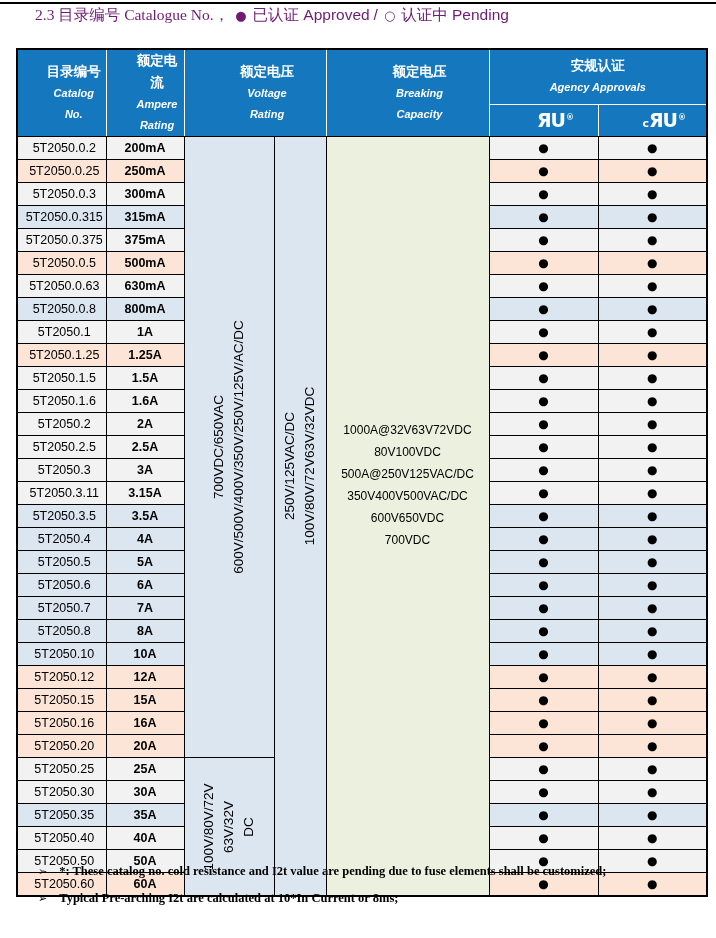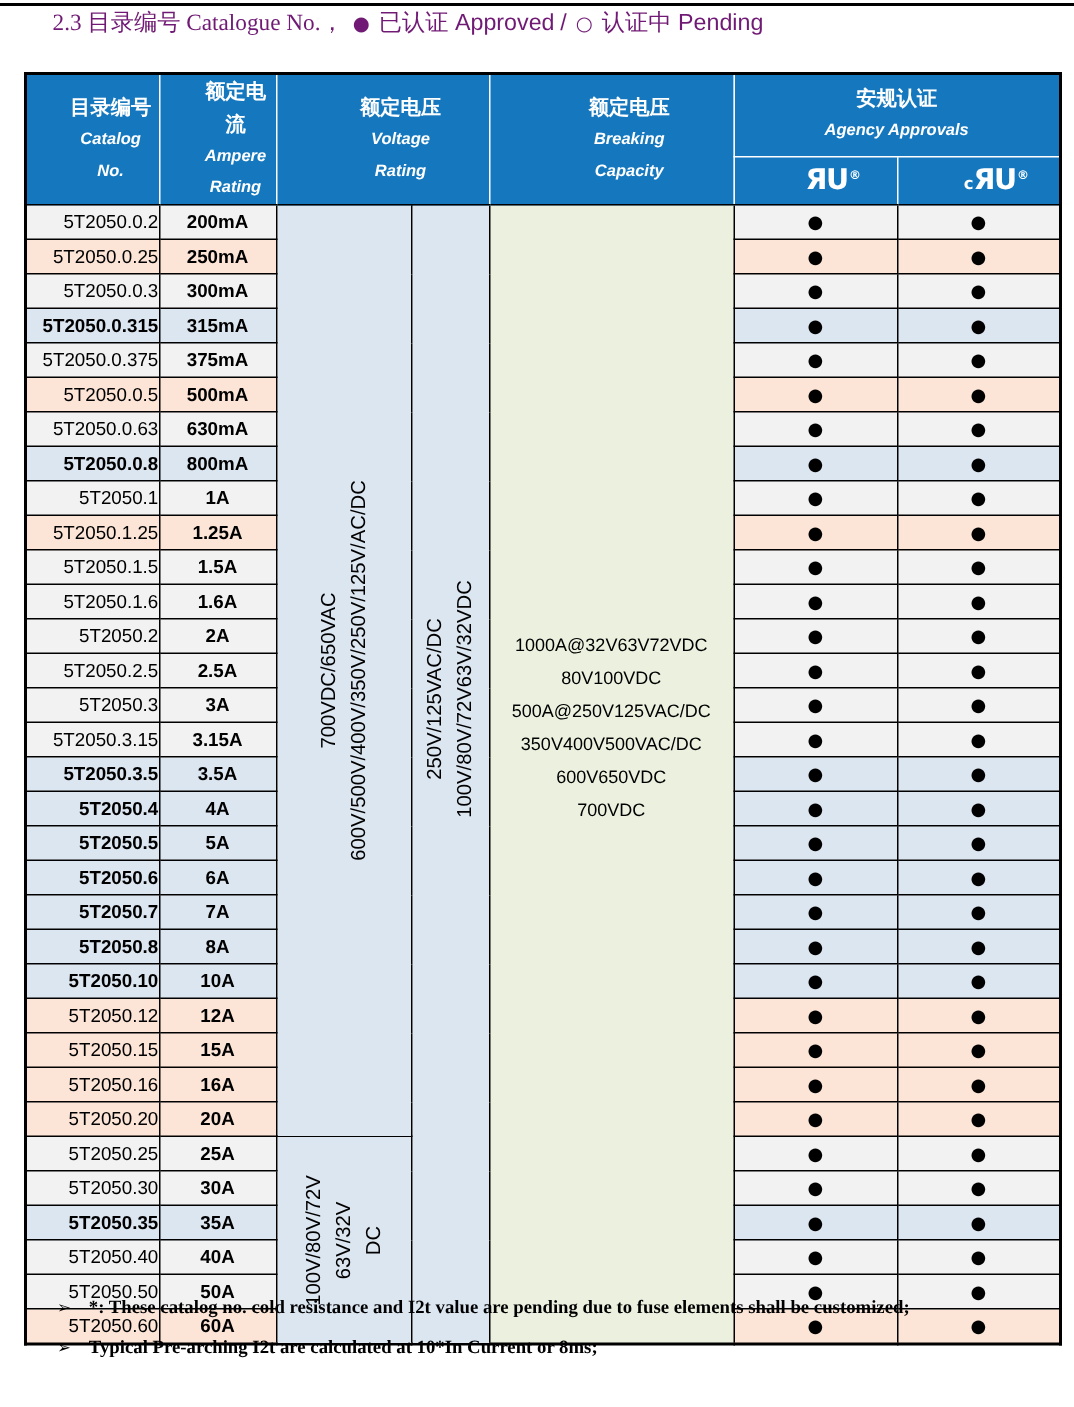--- a/index.html
+++ b/index.html
@@ -34,25 +34,25 @@
   .th-en { font-size:11px; line-height:21px;font-style:italic; }
 
   .ulmark { font-family:"DejaVu Sans", sans-serif; font-weight:bold; font-size:19px; letter-spacing:-1px; color:#fff; }
   .ulmark .cpre { font-size:11px; letter-spacing:0; }
   .ulmark .reg { font-size:8px; vertical-align:super; margin-left:1px; letter-spacing:0; }
 
   tbody td {
     border:1px solid #000; height:22px; padding:0;
     font-size:12.5px; vertical-align:middle; color:#000;
   }
-  td.cell-catalog { text-align:right; padding-left:5px; }
+  td.cell-catalog { text-align:center; padding-left:5px; }
   td.cell-ampere  { text-align:center; font-weight:bold; }
   td.row-gray  { background:var(--row-gray); }
   td.row-peach { background:var(--row-peach); }
-  td.row-blue  { background:var(--row-blue);font-weight:bold; }
+  td.row-blue  { background:var(--row-blue); }
 
   td.vcell { background:var(--voltage-bg); position:relative; }
   .vtext {
     position:absolute; top:50%; left:50%;
     transform:translate(-50%,-50%) rotate(-90deg);
     white-space:nowrap; text-align:center;
     font-size:13.5px; line-height:20px;
   }
   .vtext.up50 { transform:translate(-50%, calc(-50% - 50px)) rotate(-90deg); }
 
@@ -227,21 +227,21 @@
         <td class="cell-dot row-gray"><span class="dot">●</span></td>
         <td class="cell-dot row-gray"><span class="dot">●</span></td>
       </tr>
       <tr>
         <td class="cell-catalog row-gray">5T2050.3</td>
         <td class="cell-ampere row-gray">3A</td>
         <td class="cell-dot row-gray"><span class="dot">●</span></td>
         <td class="cell-dot row-gray"><span class="dot">●</span></td>
       </tr>
       <tr>
-        <td class="cell-catalog row-gray">5T2050.3.15</td>
+        <td class="cell-catalog row-gray">5T2050.3.11</td>
         <td class="cell-ampere row-gray">3.15A</td>
         <td class="cell-dot row-gray"><span class="dot">●</span></td>
         <td class="cell-dot row-gray"><span class="dot">●</span></td>
       </tr>
       <tr>
         <td class="cell-catalog row-blue">5T2050.3.5</td>
         <td class="cell-ampere row-blue">3.5A</td>
         <td class="cell-dot row-blue"><span class="dot">●</span></td>
         <td class="cell-dot row-blue"><span class="dot">●</span></td>
       </tr>

